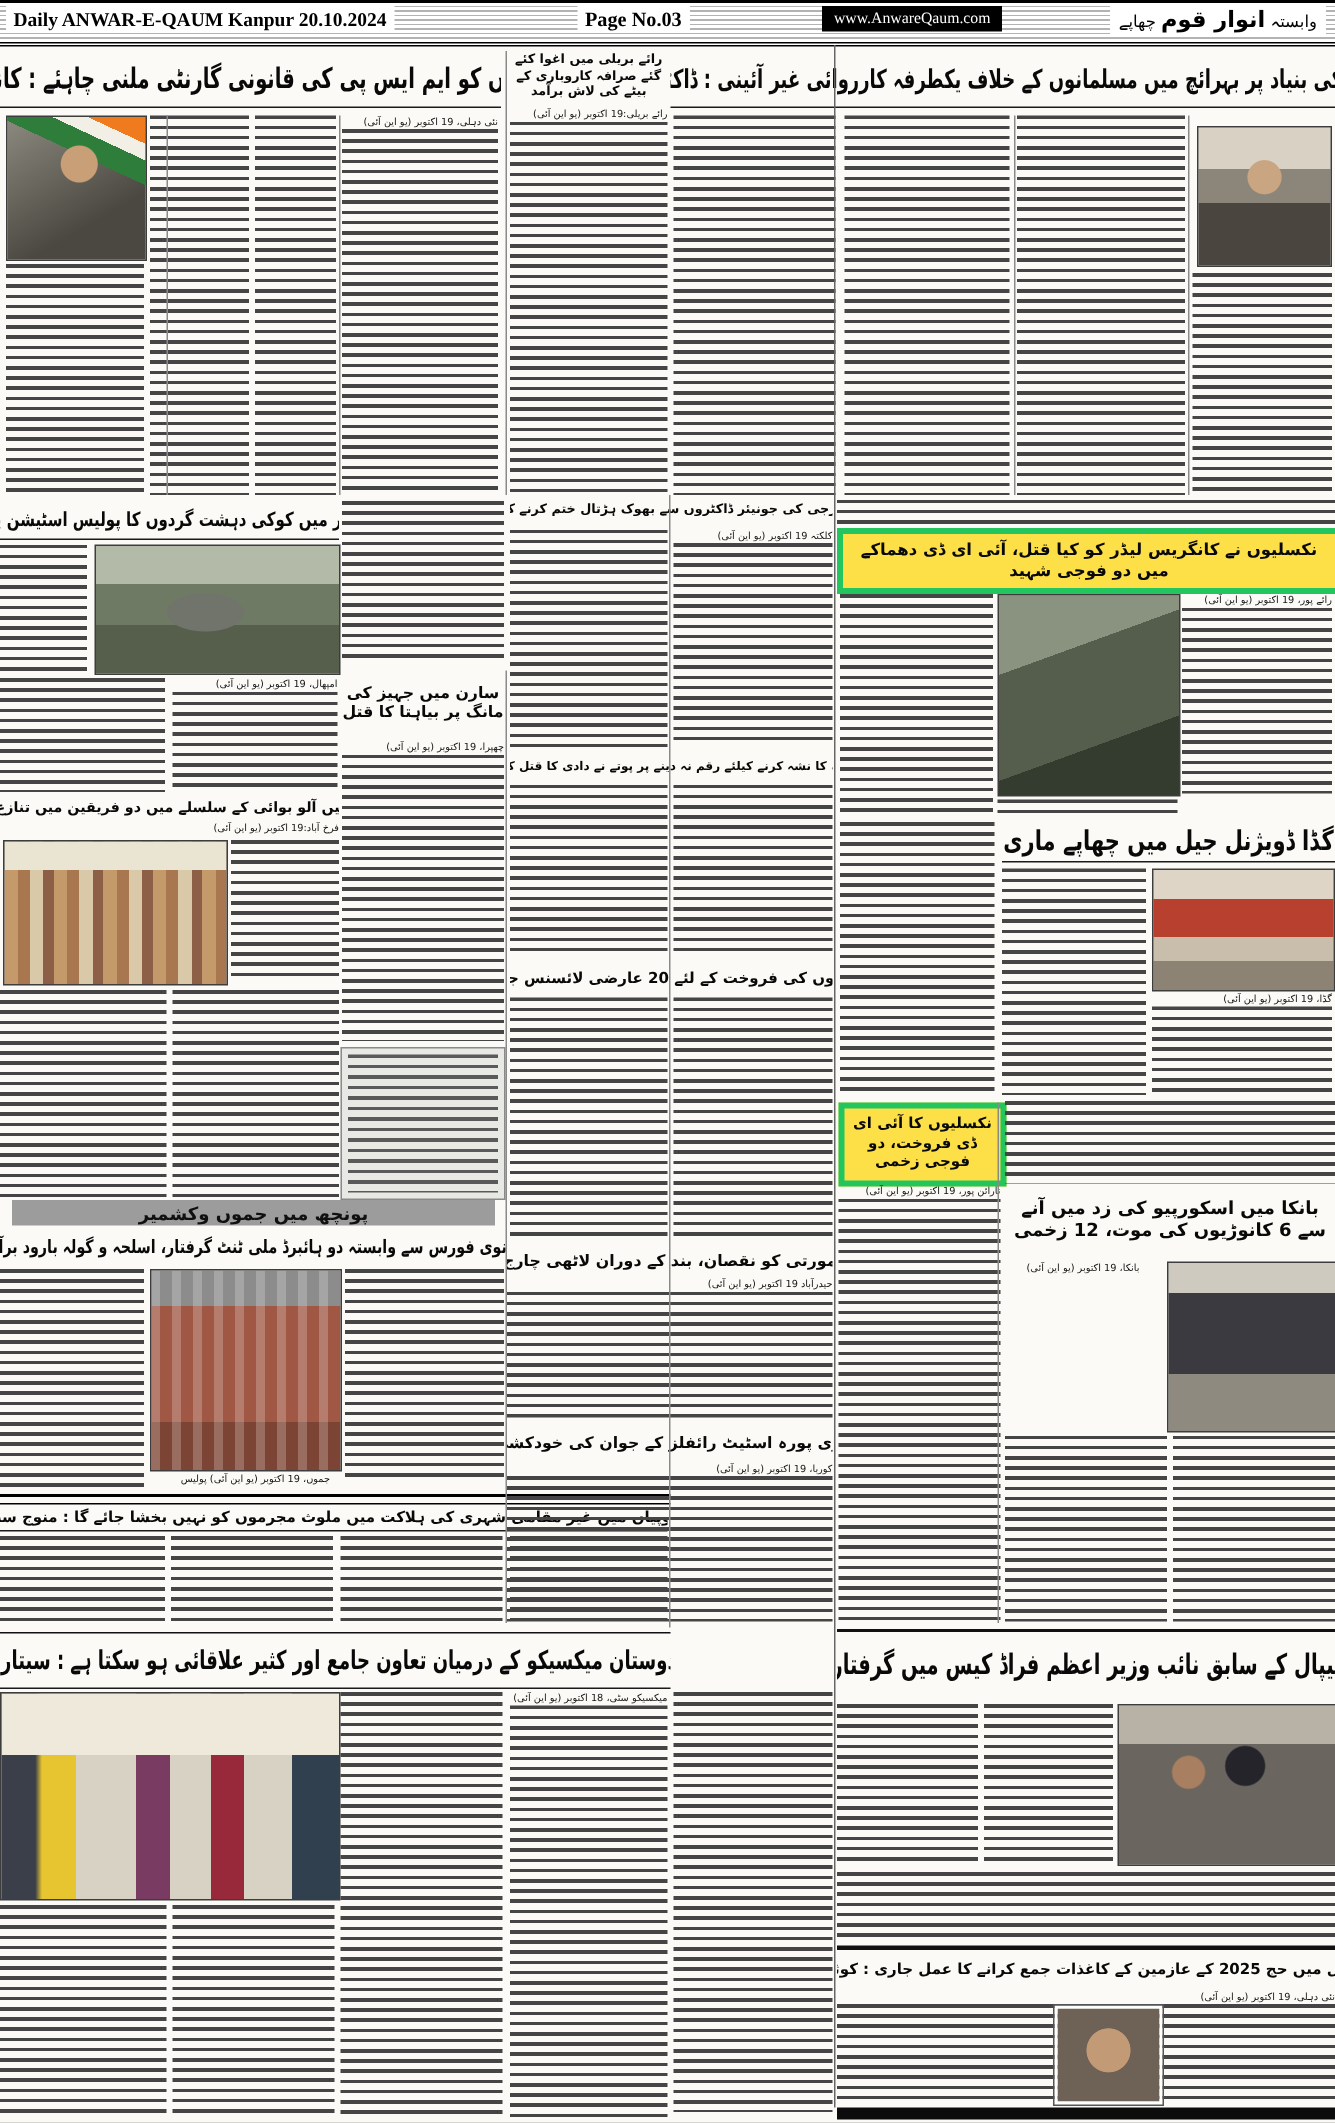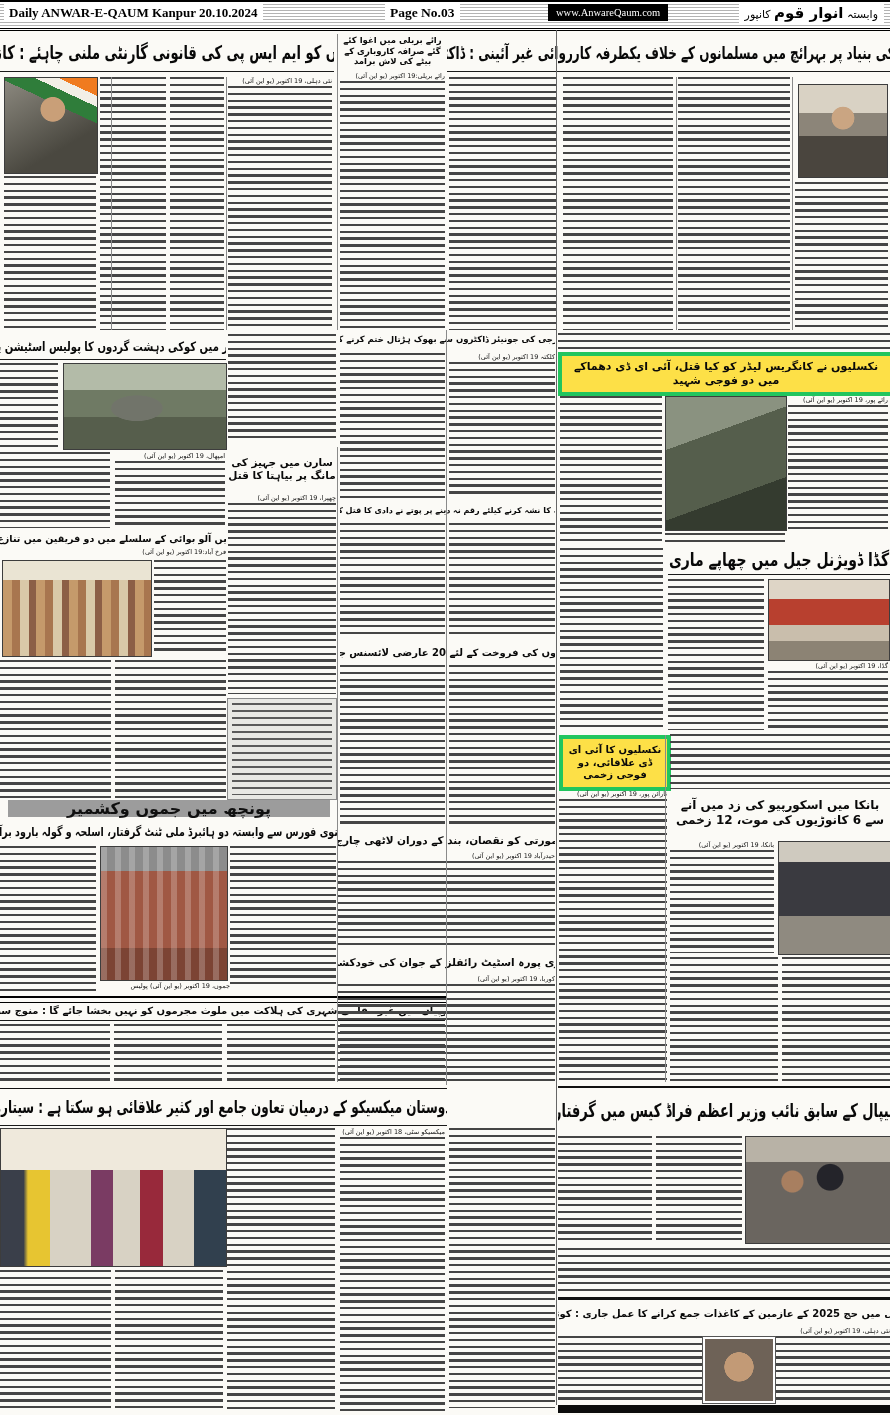--- a/index.html
+++ b/index.html
@@ -16,21 +16,21 @@
   
   .hd{position:absolute;direction:rtl;font-weight:bold;color:#090909;display:flex;
       align-items:center;justify-content:center;text-align:center;overflow:hidden;}
   .hd .t{display:inline-block;white-space:nowrap;}
   .wrap .t{white-space:normal;line-height:1.25;text-align:center;}
   .tall .t{transform:scaleY(1.45);transform-origin:50% 50%;}
   .tall2 .t{transform:scaleY(1.3);transform-origin:50% 50%;}
   .ub{border-bottom:1px solid #1a1a1a;}
   .boxed{border:4px solid #22c55e;background:#fde047;}
   .kicker{position:absolute;background:#9c9c9c;color:#101010;font-weight:bold;direction:rtl;
-          display:flex;align-items:center;justify-content:center;font-size:16px;}
+          display:flex;align-items:center;justify-content:center;font-size:12px;}
   .graybox{position:absolute;background:#e8e8e4;border:1px solid #8a8a8a;padding:4px;}
   
   .vline{position:absolute;width:1px;background:#8a8a8a;}
   .hrule{position:absolute;background:#111;}
   .dblrule{position:absolute;height:4px;border-top:2px solid #000;border-bottom:1px solid #000;}
   
   .photo{position:absolute;border:1px solid #3d3d3d;background-color:#b9b2a6;}
   #ph-congress{background:
     radial-gradient(circle at 52% 33%,#c99f78 0 15%,rgba(0,0,0,0) 16%),
     linear-gradient(205deg,#f07b1f 0 13%,#f2efe6 13% 21%,#2f7d3a 21% 33%,rgba(0,0,0,0) 33%),
@@ -79,21 +79,21 @@
   <div class="header">
     <span class="chip" style="left:4px;font-size:13px;">
       <span>Daily ANWAR-E-QAUM Kanpur</span>
       <span>20.10.2024</span>
     </span>
     <span class="chip" style="left:385px;font-size:13.5px;">Page No.03</span>
     <span class="webbox" style="left:548px;">www.AnwareQaum.com</span>
     <span class="mast">
       <span>وابستہ</span>
       <b>انوار قوم</b>
-      <span>کانپور</span>
+      <span>چھاپے</span>
     </span>
   </div>
 
   <div class="hd tall ub" style="left:0;top:34px;width:334px;height:37px;font-size:13px;">
       <span class="t">کسانوں کو ایم ایس پی کی قانونی گارنٹی ملنی چاہئے : کانگریس</span>
     </div>
   <div class="photo" id="ph-congress" style="left:4px;top:77px;width:92px;height:95px;"></div>
   <div class="bodycol" style="left:228px;top:77px;width:104px;height:253px;">
     <div class="dl">نئی دہلی، 19 اکتوبر (یو این آئی)</div>
     <div class="fill sim"></div>
@@ -152,21 +152,21 @@
   <div class="abs sim" style="left:115px;top:660px;width:111px;height:138px;"></div>
   <div class="abs sim" style="left:0;top:660px;width:111px;height:138px;"></div>
 
   <div class="kicker" style="left:8px;top:800px;width:322px;height:17px;">پونچھ میں جموں وکشمیر</div>
   <div class="hd tall2" style="left:0;top:819px;width:338px;height:24px;font-size:9.5px;">
       <span class="t">غزنوی فورس سے وابستہ دو ہائبرڈ ملی ٹنٹ گرفتار، اسلحہ و گولہ بارود برآمد</span>
     </div>
   <div class="photo" id="ph-poonch" style="left:100px;top:846px;width:126px;height:133px;"></div>
   <div class="abs sim" style="left:230px;top:846px;width:106px;height:140px;"></div>
   <div class="abs sim" style="left:0;top:846px;width:96px;height:148px;"></div>
-  <div class="dl abs" style="left:104px;top:982px;width:126px;height:11px;">جموں، 19 اکتوبر (یو این آئی) پولیس</div>
+  <div class="dl abs" style="left:94px;top:982px;width:126px;height:11px;">جموں، 19 اکتوبر (یو این آئی) پولیس</div>
 
   <div class="dblrule" style="left:0;top:996px;width:447px;"></div>
   <div class="hd ub" style="left:0;top:1001px;width:445px;height:19px;font-size:10px;">
       <span class="t">شوپیاں میں غیر مقامی شہری کی ہلاکت میں ملوث مجرموں کو نہیں بخشا جائے گا : منوج سنہا</span>
     </div>
   <div class="abs sim" style="left:340px;top:1024px;width:105px;height:58px;"></div>
   <div class="abs sim" style="left:227px;top:1024px;width:108px;height:58px;"></div>
   <div class="abs sim" style="left:114px;top:1024px;width:108px;height:58px;"></div>
   <div class="abs sim" style="left:0;top:1024px;width:110px;height:58px;"></div>
 
@@ -236,36 +236,36 @@
     </div>
   <div class="photo" id="ph-godda" style="left:768px;top:579px;width:120px;height:80px;"></div>
   <div class="bodycol" style="left:768px;top:662px;width:120px;height:68px;">
     <div class="dl">گڈا، 19 اکتوبر (یو این آئی)</div>
     <div class="fill sim"></div>
   </div>
   <div class="abs sim" style="left:668px;top:579px;width:96px;height:151px;"></div>
   <div class="abs sim" style="left:560px;top:548px;width:103px;height:182px;"></div>
 
   <div class="hd wrap boxed" style="left:559px;top:735px;width:104px;height:48px;font-size:10px;">
-      <span class="t">نکسلیوں کا آئی ای ڈی علاقائی، دو فوجی زخمی</span>
+      <span class="t">نکسلیوں کا آئی ای ڈی فروخت، دو فوجی زخمی</span>
     </div>
   <div class="bodycol" style="left:559px;top:790px;width:108px;height:292px;">
     <div class="dl">نارائن پور، 19 اکتوبر (یو این آئی)</div>
     <div class="fill sim"></div>
   </div>
 
   <div class="abs sim" style="left:670px;top:734px;width:220px;height:55px;"></div>
   <div class="hd wrap" style="left:670px;top:792px;width:220px;height:42px;font-size:12px;">
     <span class="t">
       <span>بانکا میں اسکورپیو کی زد میں آنے</span><br>
       <span>سے 6 کانوڑیوں کی موت، 12 زخمی</span>
     </span>
   </div>
   <div class="photo" id="ph-banka" style="left:778px;top:841px;width:112px;height:112px;"></div>
-  <div class="bodycol" style="left:670px;top:841px;width:104px;height:112px;">
+  <div class="bodycol" style="left:670px;top:841px;width:104px;height:112px;align-items:center;">
     <div class="dl">بانکا، 19 اکتوبر (یو این آئی)</div>
     <div class="fill sim"></div>
   </div>
   <div class="abs sim" style="left:782px;top:957px;width:108px;height:124px;"></div>
   <div class="abs sim" style="left:670px;top:957px;width:108px;height:124px;"></div>
 
   <div class="hrule" style="left:558px;top:1086px;width:332px;height:2px;"></div>
   <div class="hd tall" style="left:558px;top:1092px;width:332px;height:36px;font-size:13px;">
       <span class="t">نیپال کے سابق نائب وزیر اعظم فراڈ کیس میں گرفتار</span>
     </div>

